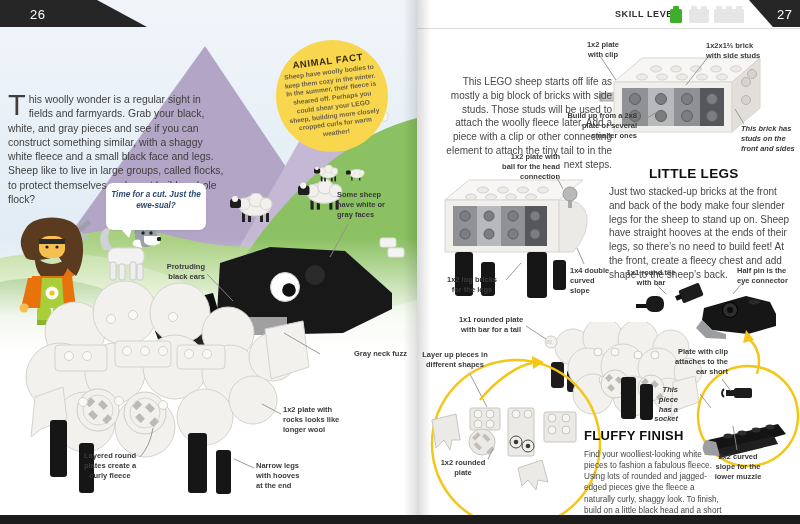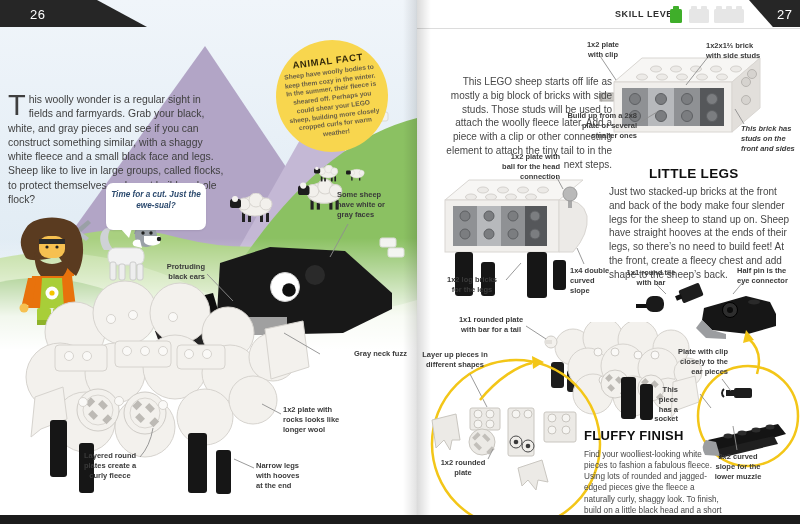--- a/index.html
+++ b/index.html
@@ -473,22 +473,22 @@
     <polygon points="20,88 80,74 84,82 26,96" fill="#1f1f1f"></polygon>
     <g fill="#2c2c2c">
         <ellipse cx="34" cy="74" rx="4.5" ry="2.5"></ellipse>
         <ellipse cx="48" cy="71" rx="4.5" ry="2.5"></ellipse>
         <ellipse cx="62" cy="68" rx="4.5" ry="2.5"></ellipse>
         <ellipse cx="76" cy="65" rx="4.5" ry="2.5"></ellipse>
       </g>
     <path d="M12,78 Q6,84 11,93 L26,94 L22,80 Z" fill="#9b9da0"></path>
   </svg>
 
-  <div class="lbl ar" style="left:670px;top:347px;width:58px;">Plate with clip closely to the ear pieces</div>
-  <div class="lbl ar" style="left:654px;top:385px;width:24px;">This piece has a socket</div>
+  <div class="lbl ar" style="left:670px;top:347px;width:58px;">Plate with clip attaches to the ear short</div>
+  <div class="lbl ar" style="left:654px;top:385px;width:24px;font-style:italic;">This piece has a socket</div>
   <div class="lbl ac" style="left:712px;top:452px;width:52px;">2x2 curved slope for the lower muzzle</div>
 
   <div class="h2" style="left:584px;top:428px;font-size:13px;">FLUFFY FINISH</div>
   <div class="bodytxt" style="left:584px;top:449px;width:140px;font-size:8.2px;line-height:1.36;">Find your woolliest-looking white pieces to fashion a fabulous fleece. Using lots of rounded and jagged-edged pieces give the fleece a naturally curly, shaggy look. To finish, build on a little black head and a short woolly tail.</div>
 
   <svg class="overlay" width="800" height="524" viewBox="0 0 800 524">
     <g stroke="#8f8f8f" stroke-width="0.9" fill="none">
       <line x1="348" y1="224" x2="330" y2="257"></line>
       <line x1="207" y1="274" x2="233" y2="301"></line>
       <line x1="320" y1="354" x2="284" y2="333"></line>

